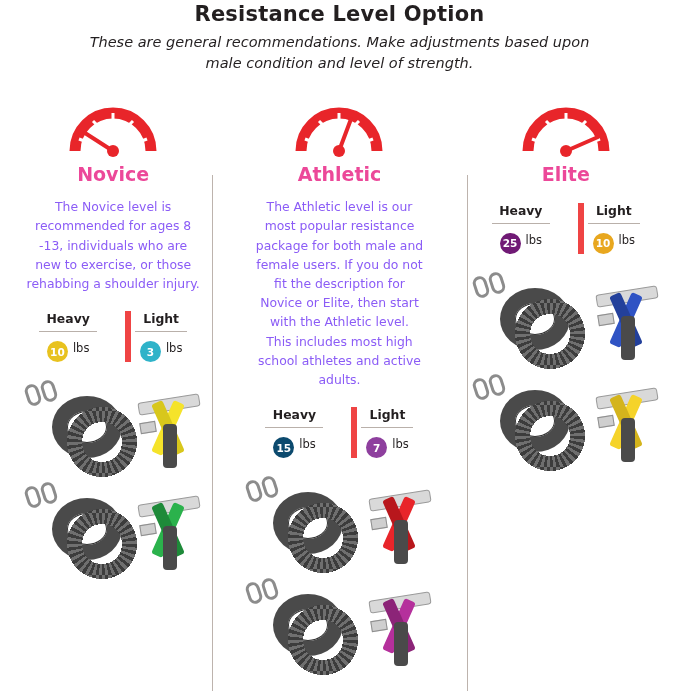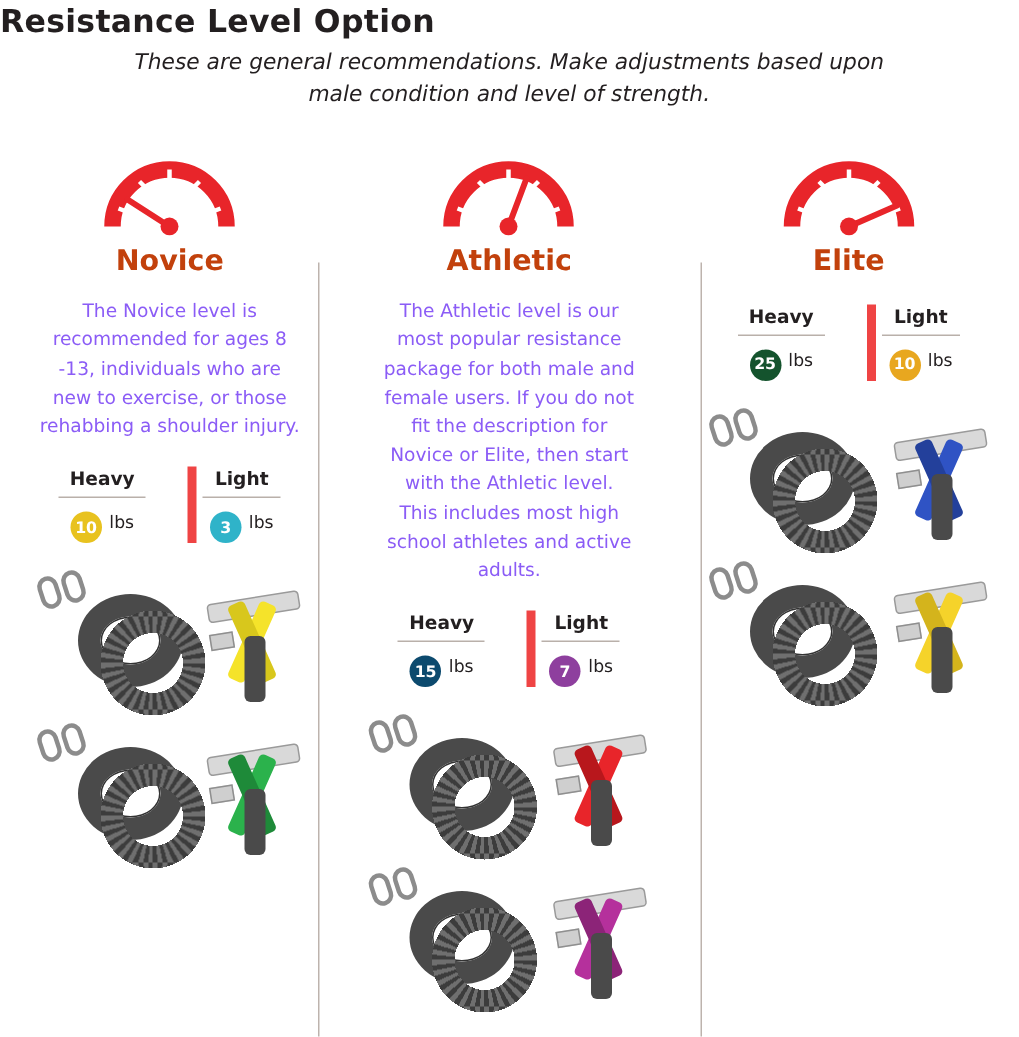--- a/index.html
+++ b/index.html
@@ -10,20 +10,21 @@
     font-family: "DejaVu Sans", sans-serif;
     color: #231f20;
     overflow: hidden;
   }
   .page {
     width: 679px; height: 691px;
     position: relative;
     padding: 0;
   }
   .title {
+    text-align: center;
     font-size: 21px;
     font-weight: bold;
     letter-spacing: .2px;
     margin: 2px 0 6px 0;
     color: #231f20;
   }
   .subtitle {
     text-align: center;
     font-style: italic;
     font-size: 14.5px;
@@ -58,21 +59,21 @@
     height: 62px;
     display: flex;
     align-items: flex-end;
     justify-content: center;
     margin-bottom: 6px;
   }
   .level-name {
     font-size: 19px;
     font-weight: bold;
     margin: 0 0 12px 0;
-    color: #c2410c;
+    color: #ec4899;
   }
   .desc {
     font-size: 12.4px;
     line-height: 1.55;
     color: #8b5cf6;
     margin: 0 auto;
     width: 176px;
   }
   .col.wide .desc { width: 168px; }
 
@@ -361,21 +362,21 @@
           <circle cx="44" cy="54" r="6" fill="#e8252a"></circle>
         </svg>
       </div>
       <div class="level-name">Elite</div>
 
       <div class="weights">
         <div class="wcell">
           <div class="whead">Heavy</div>
           <div class="wrule"></div>
           <div class="wval">
-            <span class="dot" style="background:#14532d">25</span>
+            <span class="dot" style="background:#701a75">25</span>
             <span class="lbs">lbs</span>
           </div>
         </div>
         <div class="wcell">
           <div class="whead">Light</div>
           <div class="wrule"></div>
           <div class="wval">
             <span class="dot" style="background:#e8a71f">10</span>
             <span class="lbs">lbs</span>
           </div>

